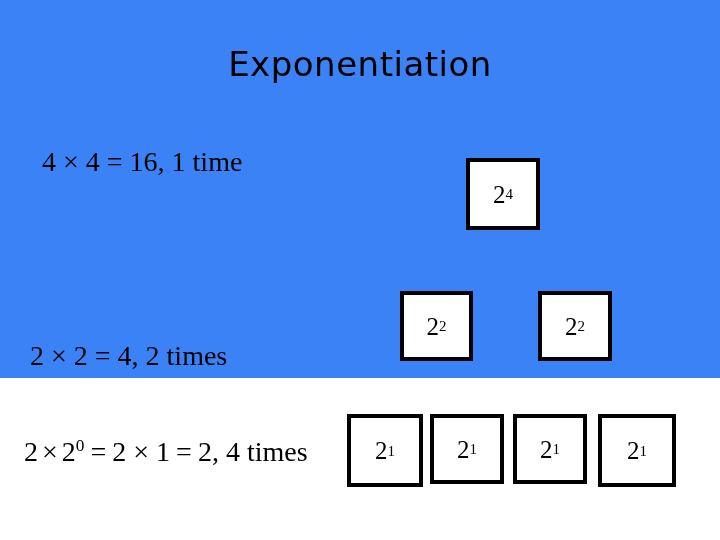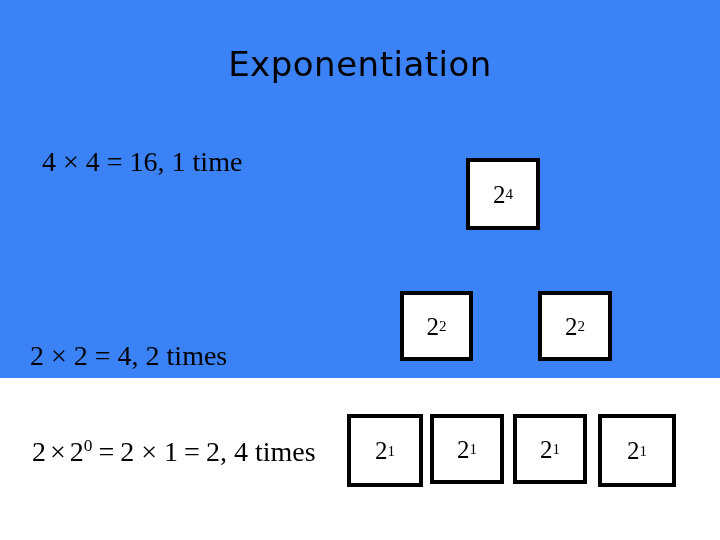--- a/index.html
+++ b/index.html
@@ -44,21 +44,21 @@
     white-space: nowrap;
     line-height: 1;
   }
   .equation .sup {
     font-size: 0.62em;
     vertical-align: super;
     line-height: 0;
   }
   .eq-1 { left: 42px; top: 148px; }
   .eq-2 { left: 30px; top: 302px; margin-top: 40px; }
-  .eq-3 { left: 32px; top: 438px; text-align: right; }
+  .eq-3 { left: 24px; top: 438px; text-align: right; }
 
   
   .box {
     position: absolute;
     box-sizing: border-box;
     border: 4px solid #000000;
     background: #ffffff;
     display: flex;
     align-items: center;
     justify-content: center;

